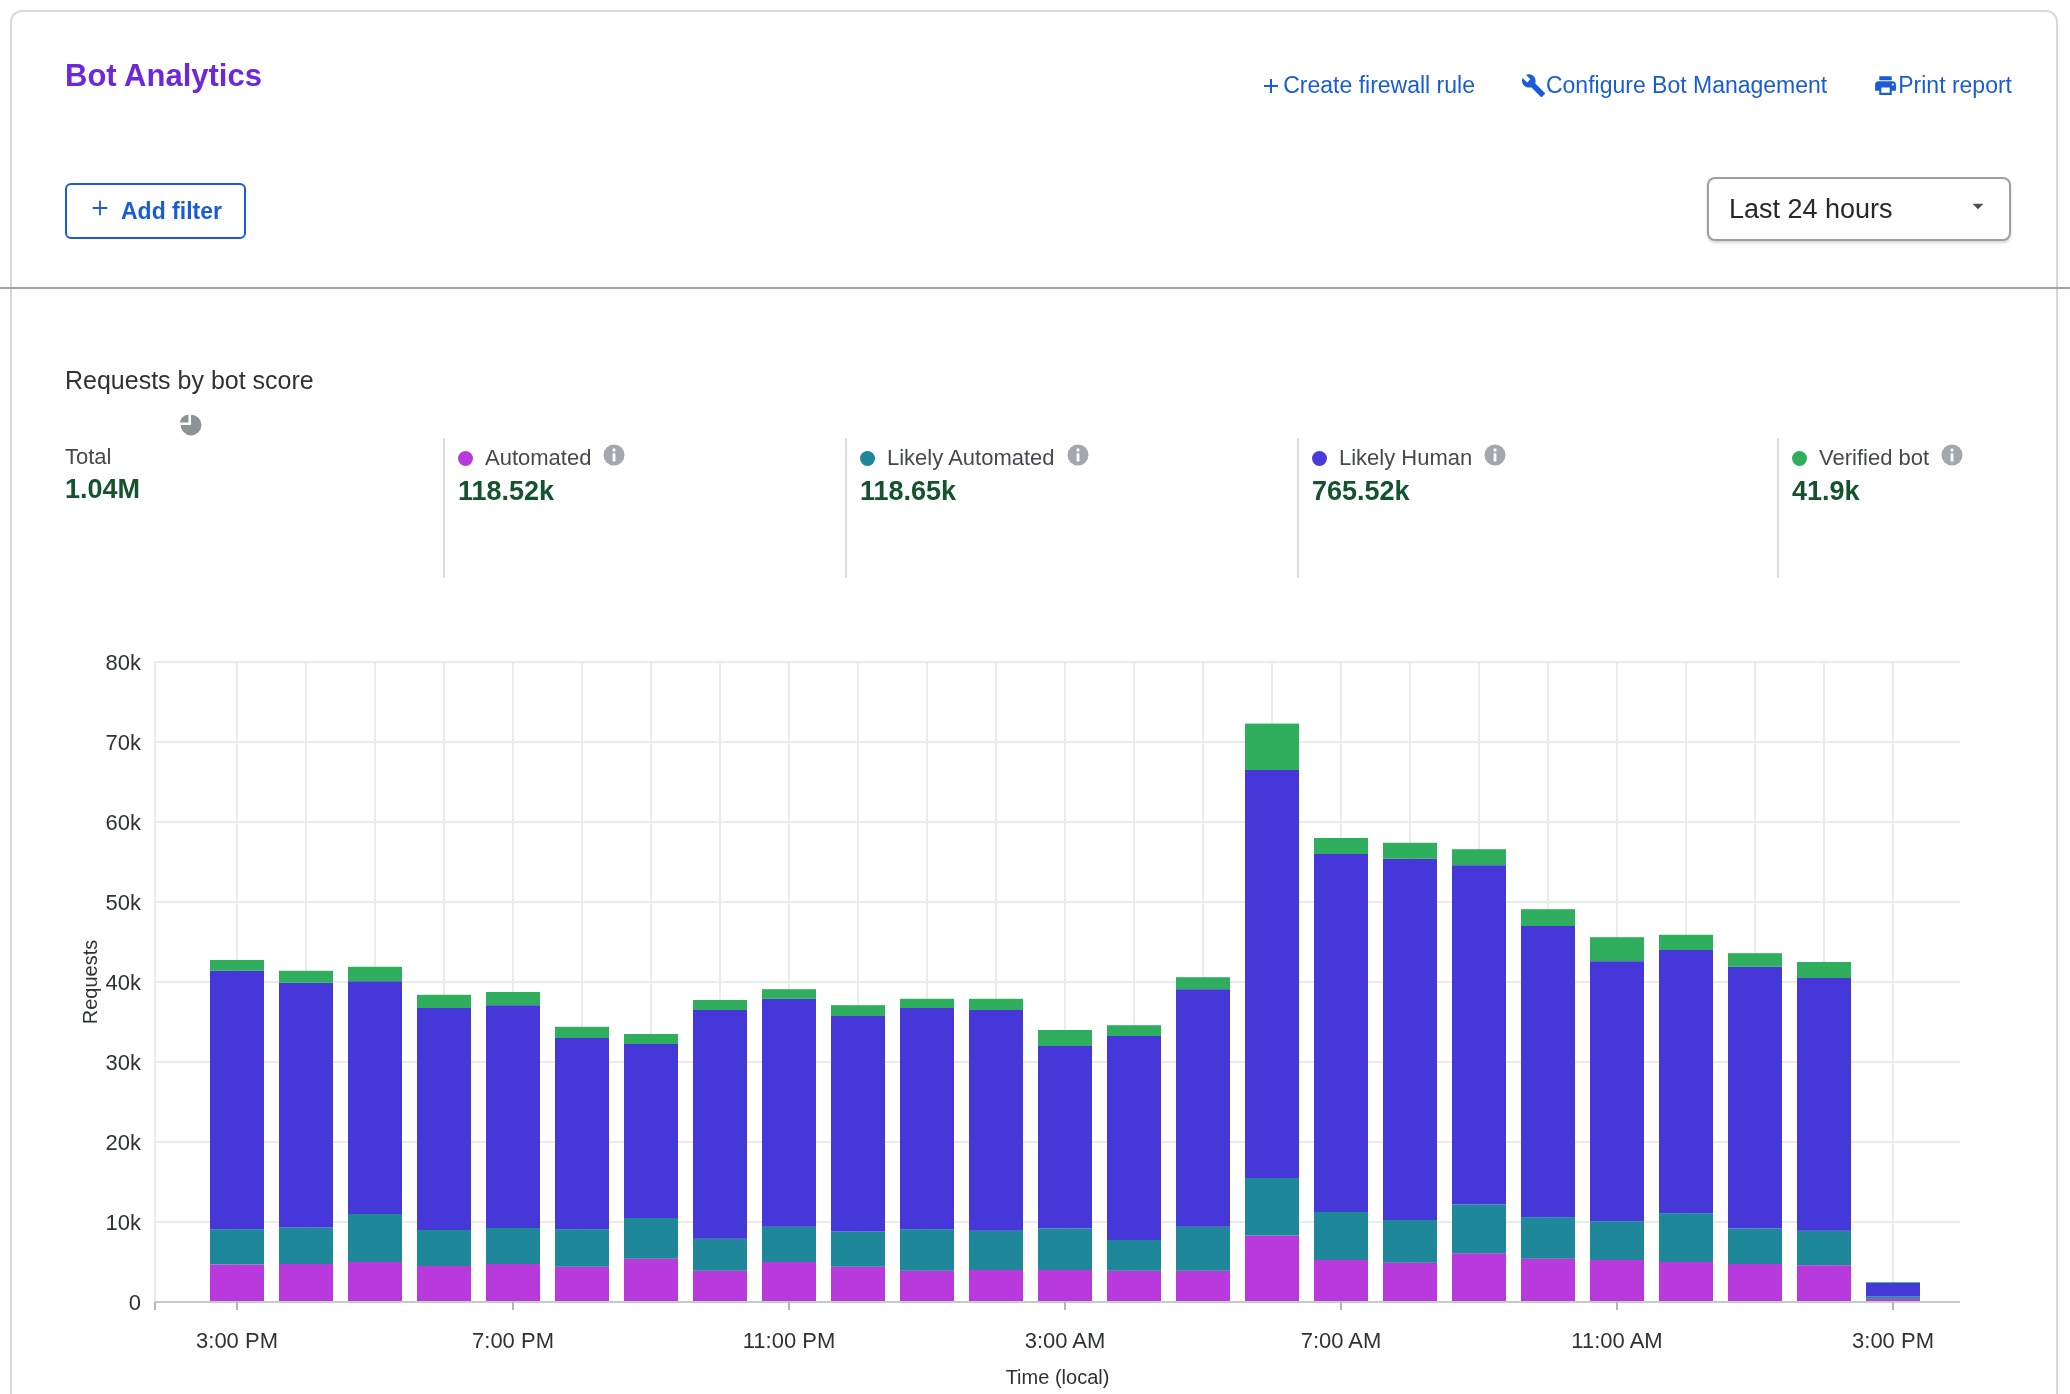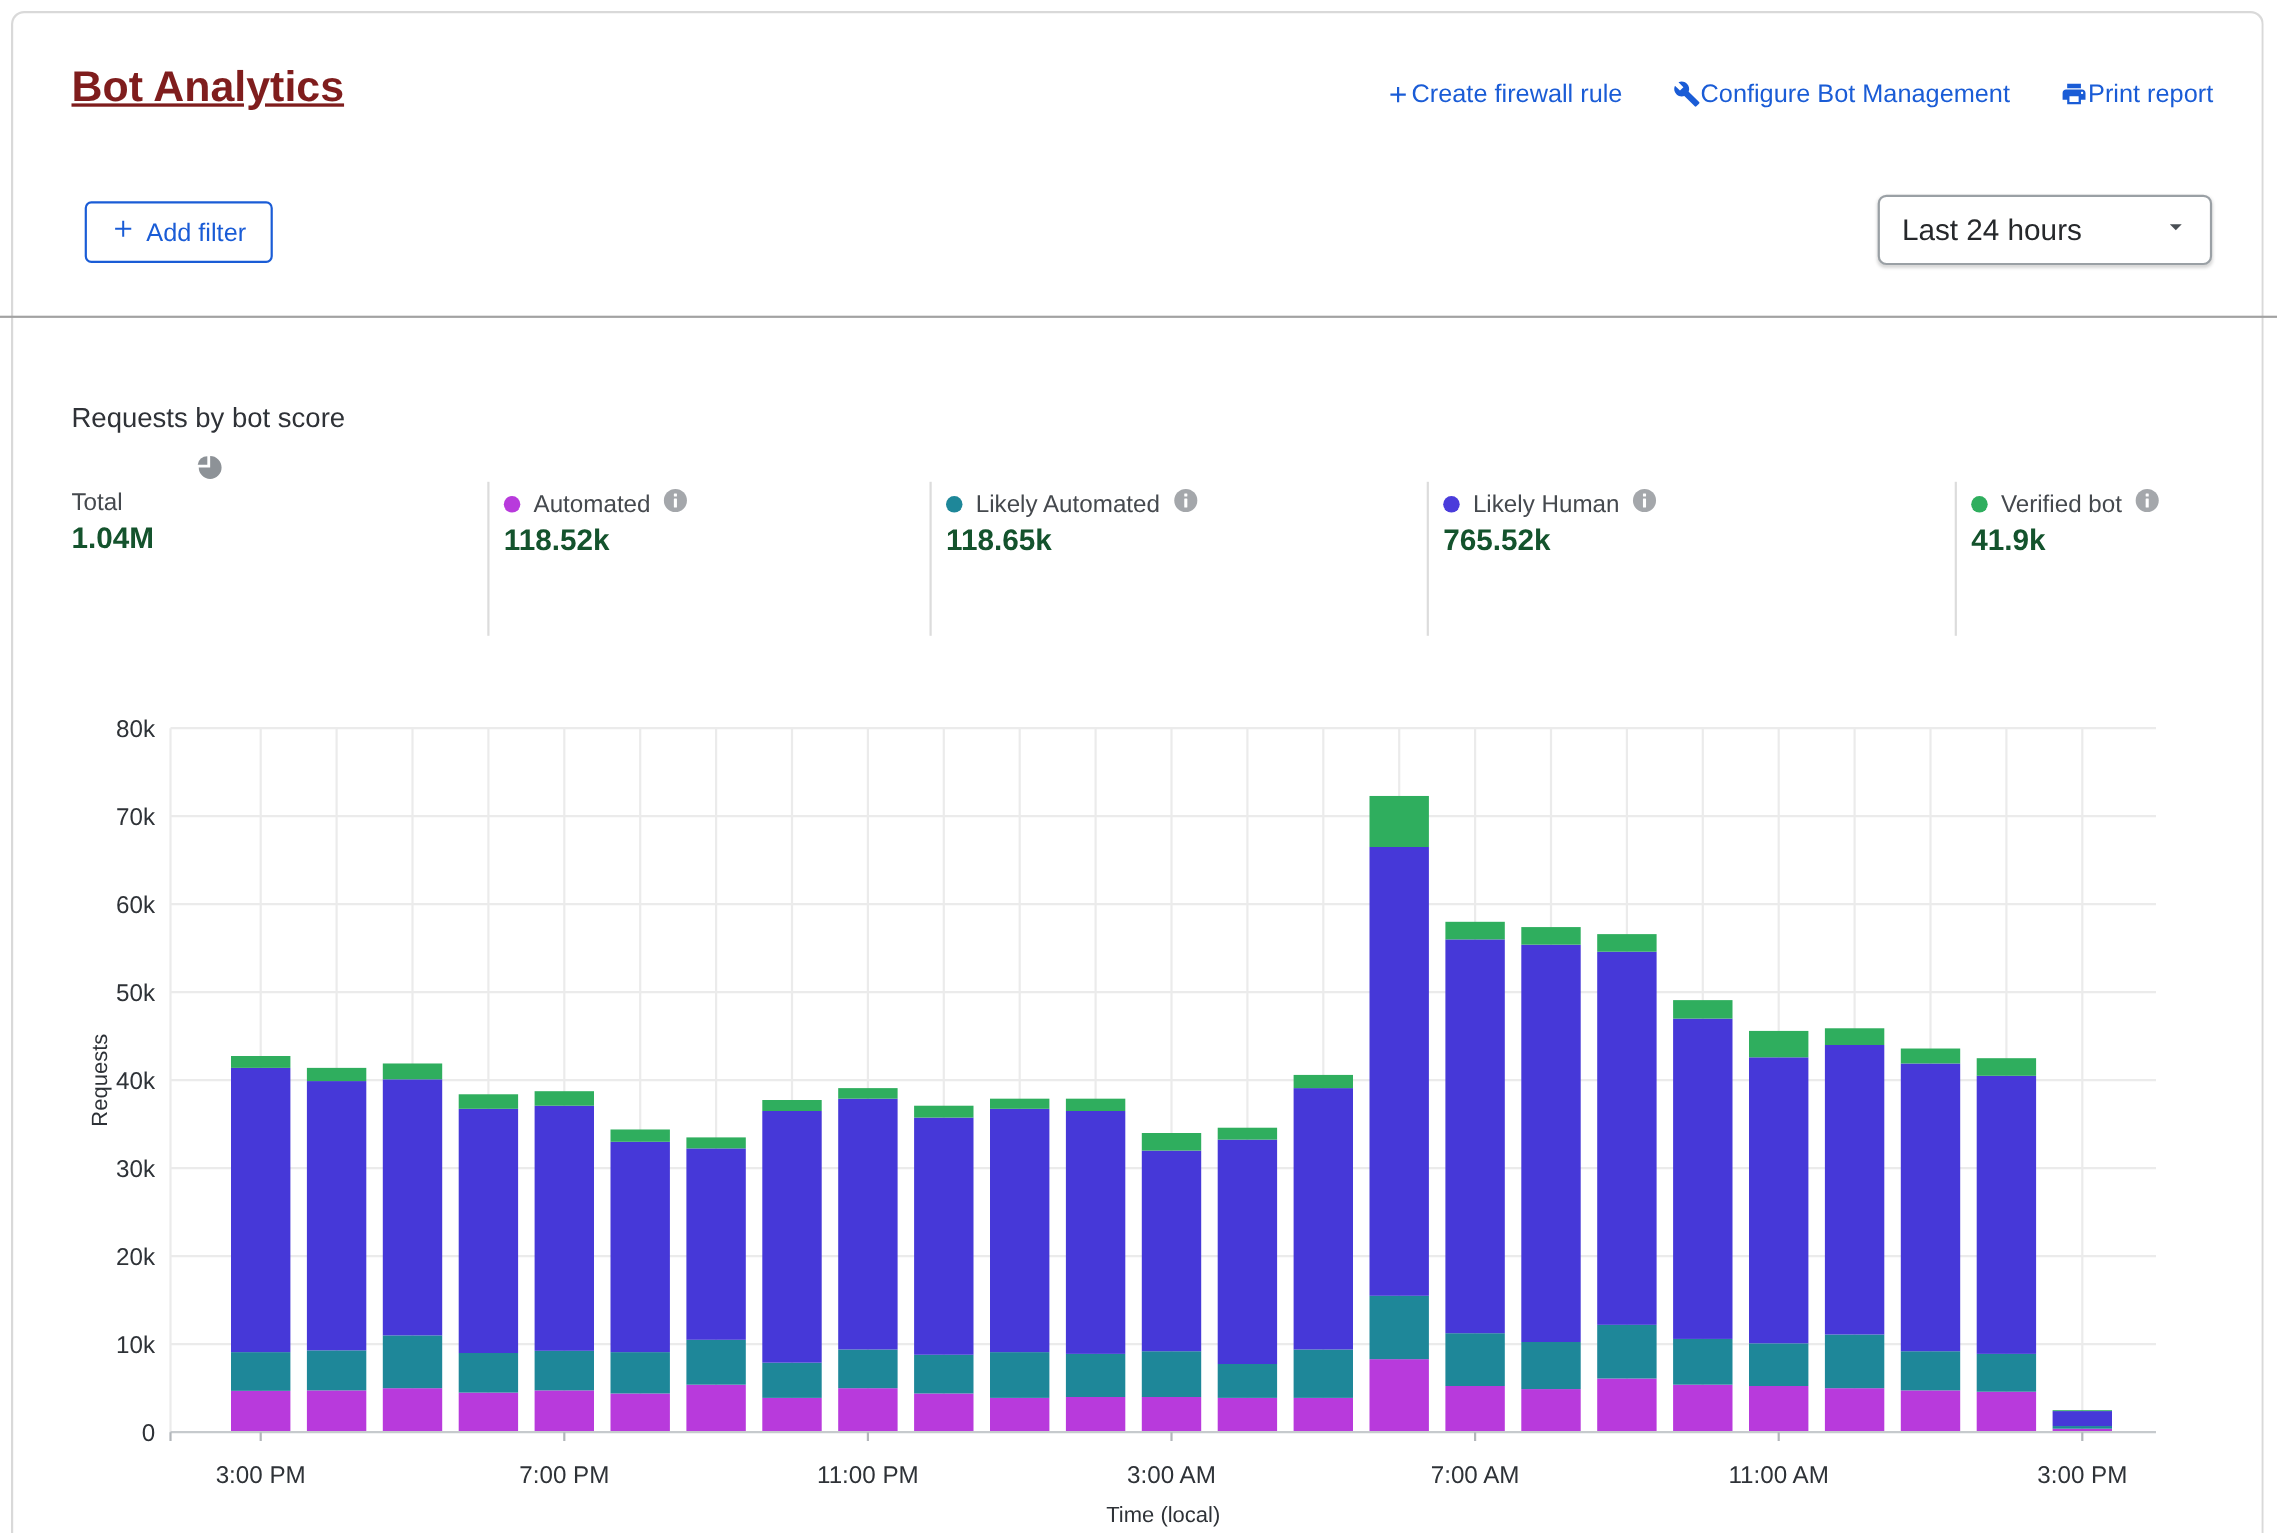--- a/index.html
+++ b/index.html
@@ -1,27 +1,27 @@
 <!DOCTYPE html>
 <html><head>
 <meta charset="utf-8">
 <style>
   html,body{margin:0;padding:0;background:#fff;}
   body{width:2070px;height:1394px;position:relative;overflow:hidden;
        font-family:"Liberation Sans",sans-serif;color:#26282b;}
   .card{position:absolute;left:10px;top:10px;width:2048px;height:1384px;
         border:2px solid #d9d9d9;border-bottom:none;border-radius:12px 12px 0 0;
         box-sizing:border-box;background:#fff;}
-  .page-title{position:absolute;left:65px;top:58px;font-size:39px;font-weight:700;color:#7f1d1d;text-decoration:underline;}
+  .page-title{position:absolute;left:65px;top:58px;font-size:31px;font-weight:700;color:#6d28d9;}
   .actions{position:absolute;right:58px;top:72px;display:flex;gap:46px;align-items:center;}
   .action{display:flex;align-items:center;gap:0;color:#1a5cd6;font-size:23px;cursor:pointer;white-space:nowrap;}
   .action svg{display:block;}
-  .btn-add{position:absolute;left:77px;top:183px;height:56px;display:inline-flex;align-items:center;gap:10px;
+  .btn-add{position:absolute;left:65px;top:183px;height:56px;display:inline-flex;align-items:center;gap:10px;
            padding:0 22px;border:2px solid #1a5cd6;border-radius:6px;color:#1a5cd6;font-size:23px;
-           background:#fff;box-sizing:border-box;cursor:pointer;}
+           background:#fff;box-sizing:border-box;cursor:pointer;font-weight:bold;}
   .select{position:absolute;left:1707px;top:177px;width:304px;height:64px;border:2px solid #9aa0a5;
           border-radius:8px;background:#fff;display:flex;align-items:center;justify-content:space-between;
           box-shadow:0 2px 3px rgba(0,0,0,.16);font-size:27px;color:#26282b;padding:0 18px 0 20px;
           box-sizing:border-box;cursor:pointer;}
   .hdr-divider{position:absolute;left:0;top:287px;width:2070px;border-top:2px solid #a2a2a2;}
   .section-title{position:absolute;left:65px;top:366px;font-size:25px;font-weight:400;color:#2f3237;
                  display:flex;align-items:center;gap:16px;flex-direction:column;}
   .stats{position:absolute;left:65px;top:438px;display:flex;height:140px;}
   .stat{box-sizing:border-box;}
   .stat+.stat{border-left:2px solid #dcdcdc;padding-left:13px;}

